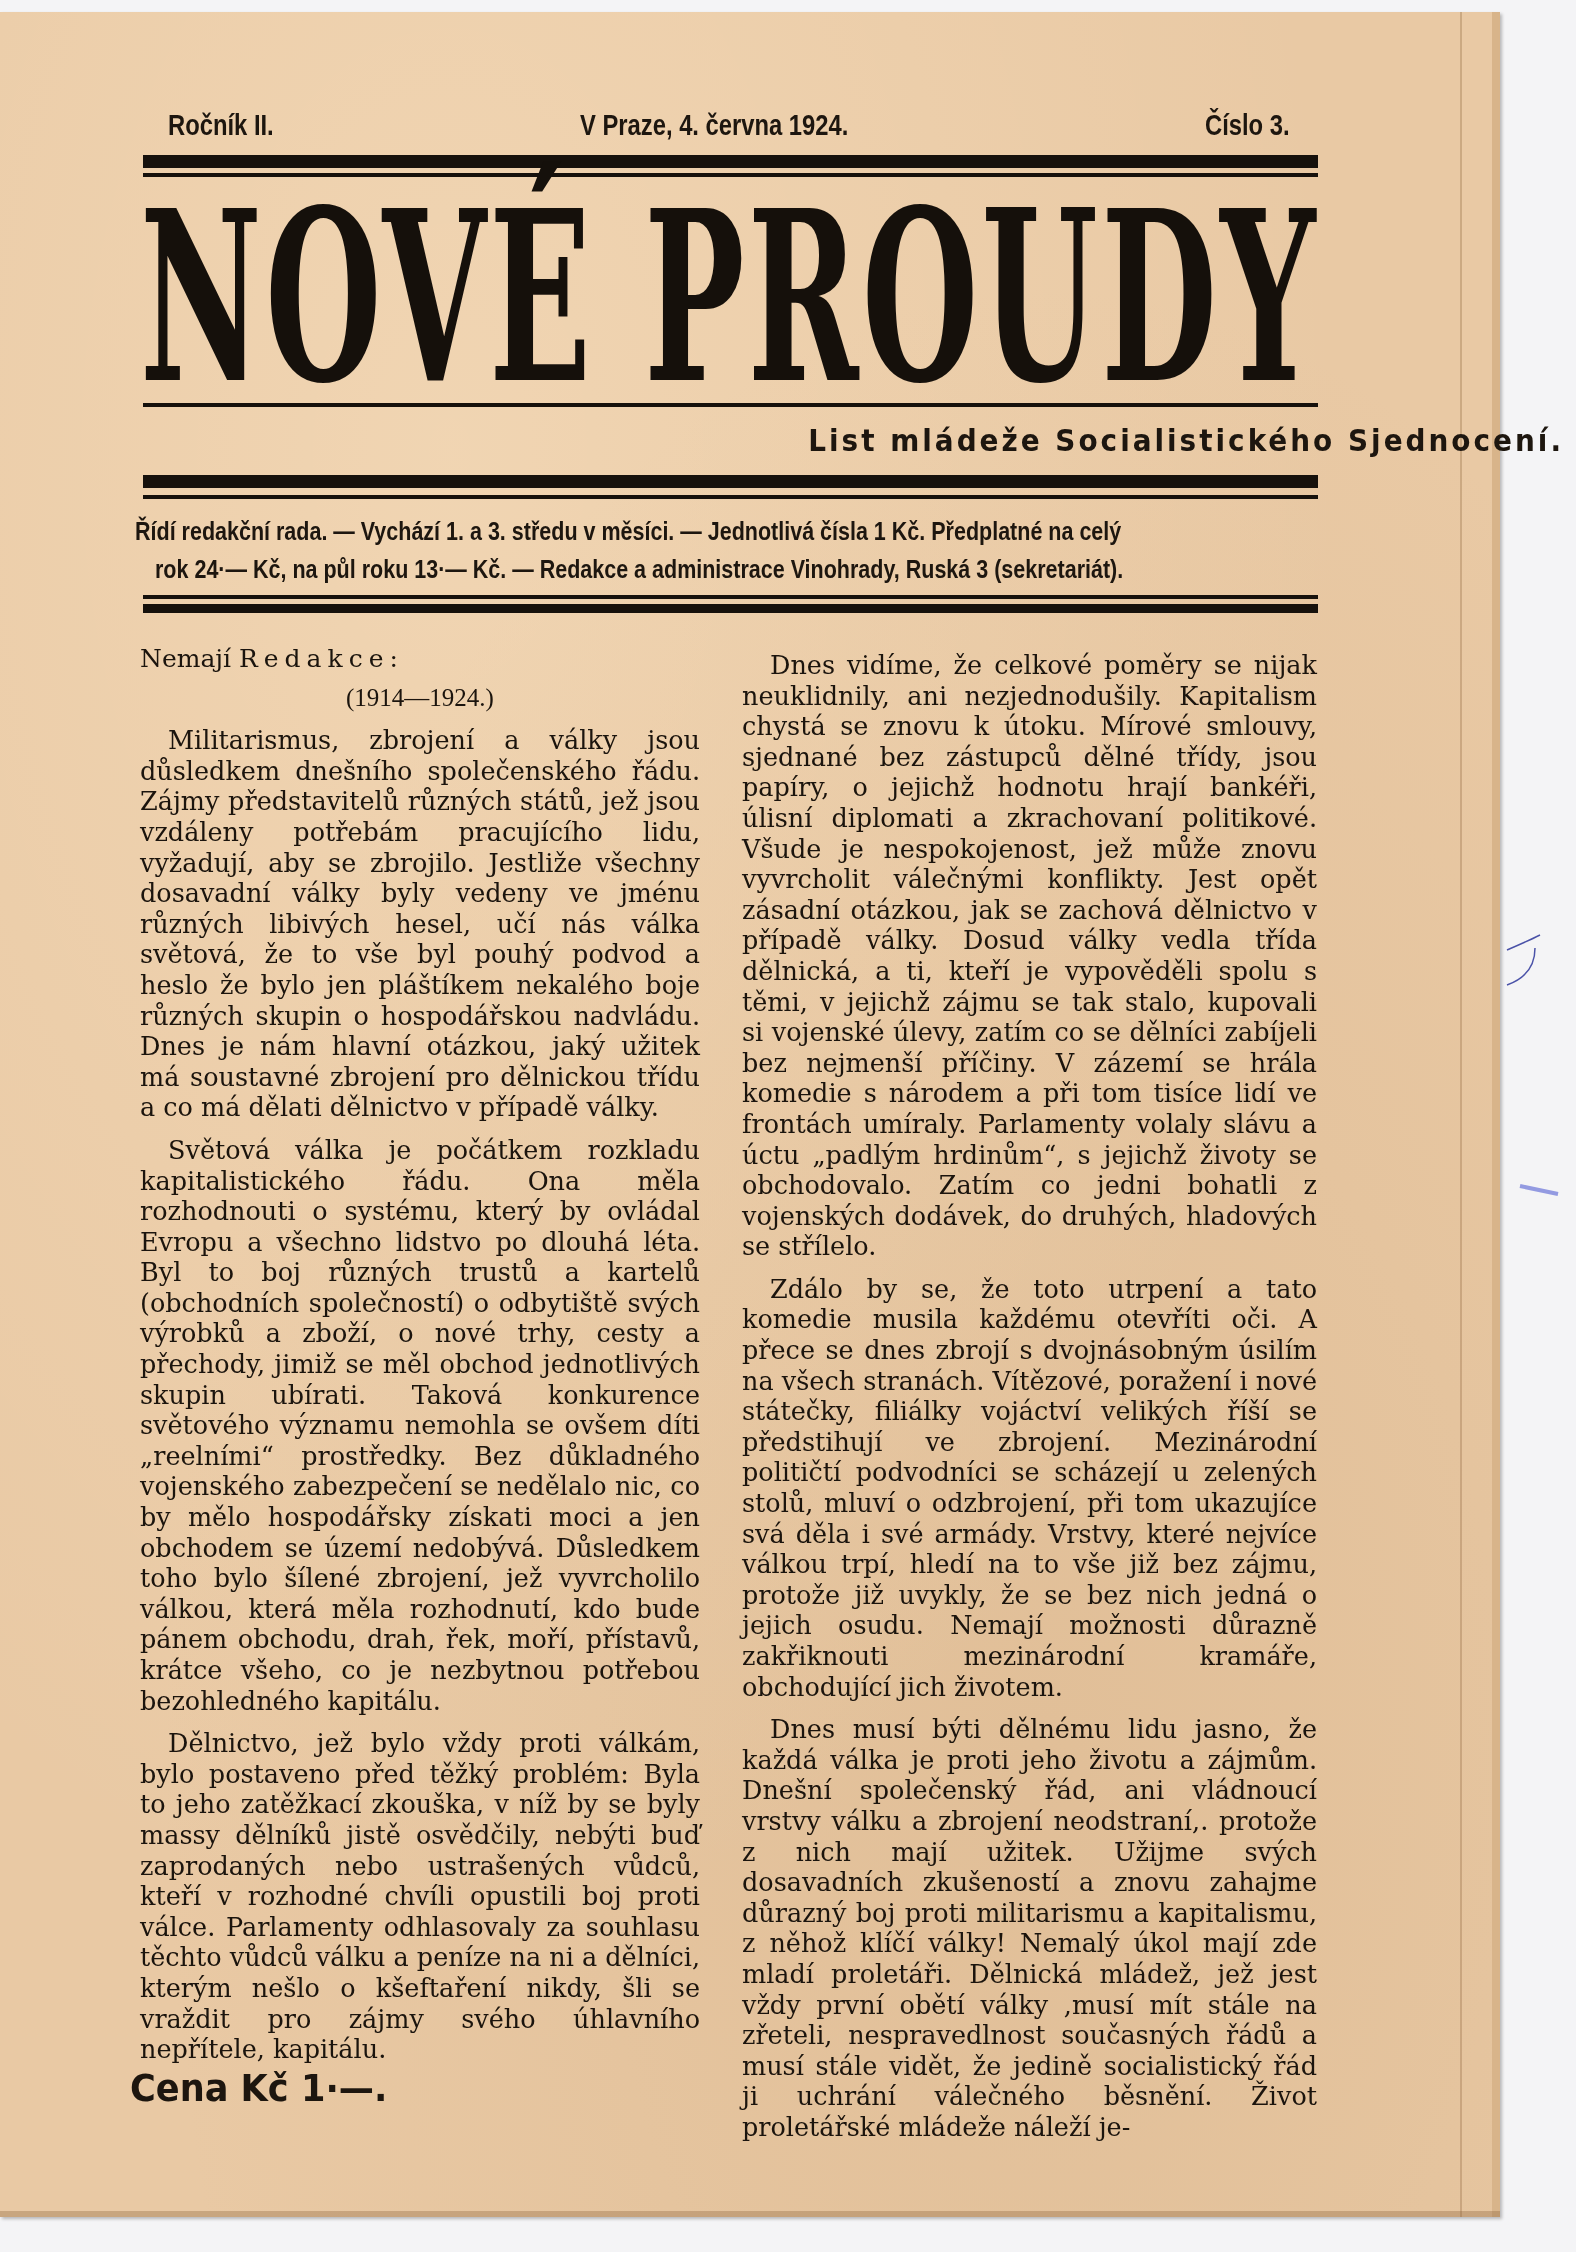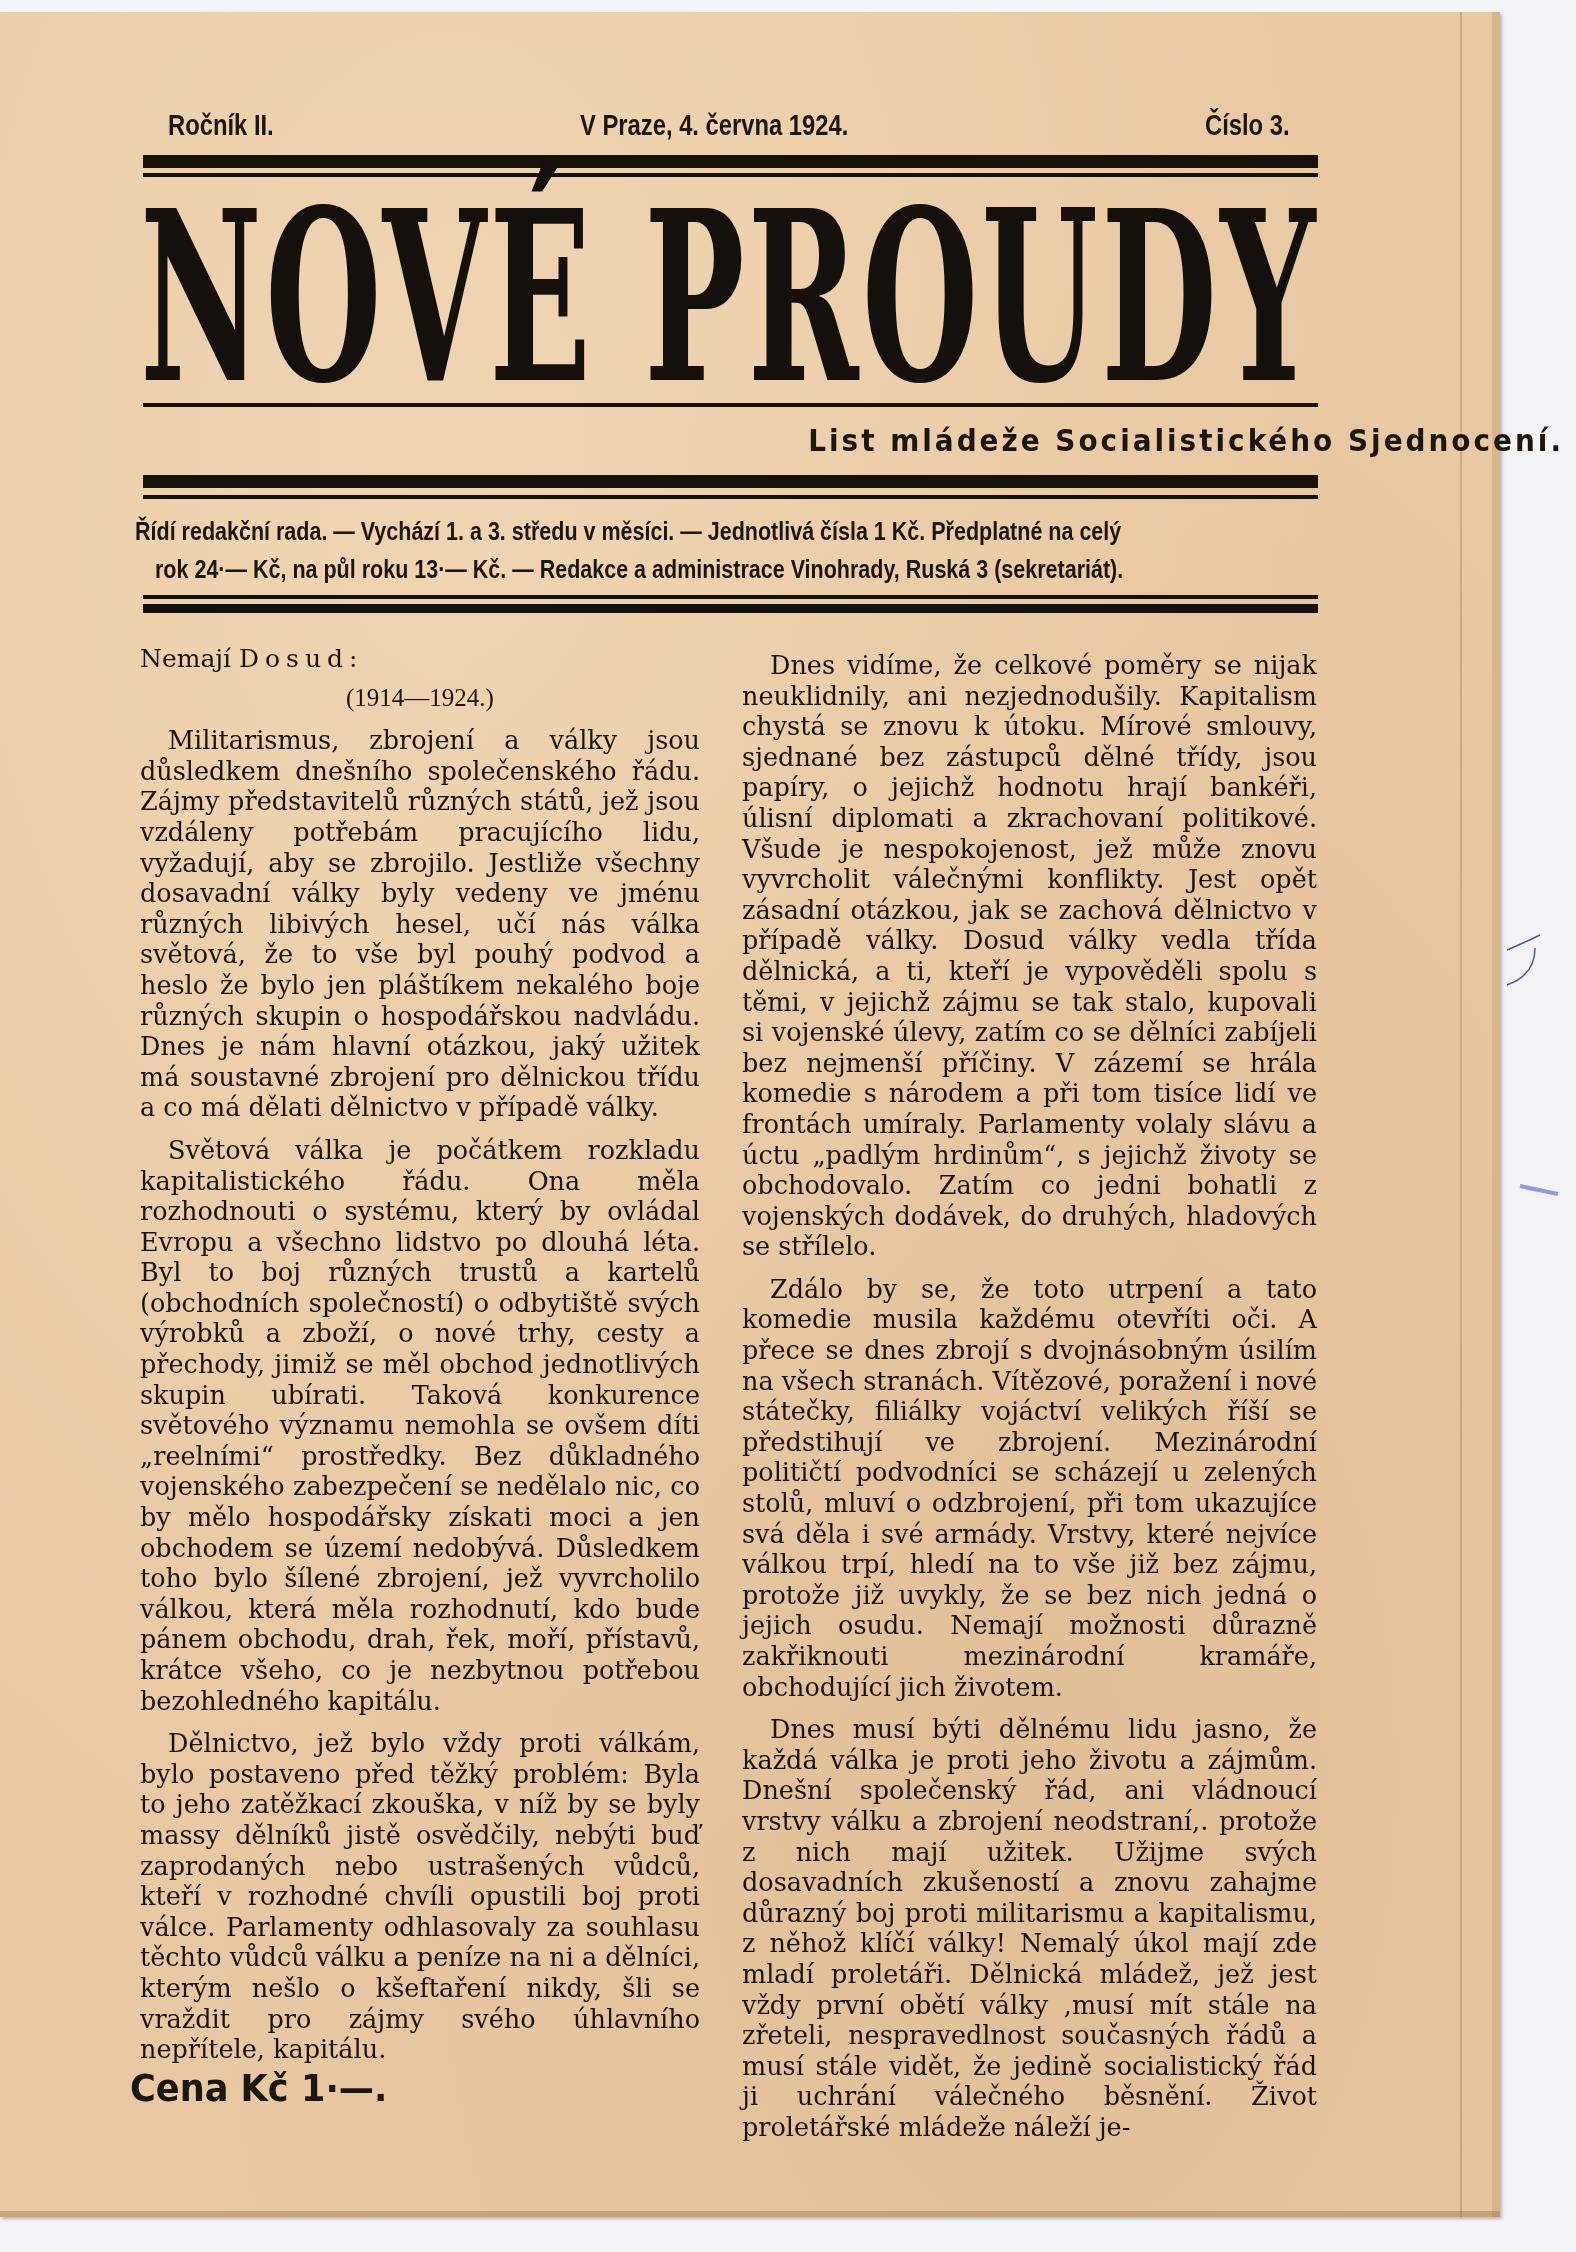--- a/index.html
+++ b/index.html
@@ -100,21 +100,21 @@
 
   <div class="info" id="info1">Řídí redakční rada. — Vychází 1. a 3. středu v měsíci. — Jednotlivá čísla 1 Kč. Předplatné na celý</div>
   <div class="info" id="info2">rok 24·— Kč, na půl roku 13·— Kč. — Redakce a administrace Vinohrady, Ruská 3 (sekretariát).</div>
 
   <div class="rule thin" style="top:583px"></div>
   <div class="rule thick" style="top:592px; height:9px"></div>
 
   <div class="col" id="col-left">
     <div id="author">
       <span>Nemají</span>
-      <span class="spaced">Dosud:</span>
+      <span class="spaced">Redakce:</span>
     </div>
     <div id="article-years">(1914—1924.)</div>
     <p>Militarismus, zbrojení a války jsou důsledkem dnešního společenského řádu. Zájmy představitelů různých států, jež jsou vzdáleny potřebám pracujícího lidu, vyžadují, aby se zbrojilo. Jestliže všechny dosavadní války byly vedeny ve jménu různých libivých hesel, učí nás válka světová, že to vše byl pouhý podvod a heslo že bylo jen pláštíkem nekalého boje různých skupin o hospodářskou nadvládu. Dnes je nám hlavní otázkou, jaký užitek má soustavné zbrojení pro dělnickou třídu a co má dělati dělnictvo v případě války.</p>
     <p>Světová válka je počátkem rozkladu kapitalistického řádu. Ona měla rozhodnouti o systému, který by ovládal Evropu a všechno lidstvo po dlouhá léta. Byl to boj různých trustů a kartelů (obchodních společností) o odbytiště svých výrobků a zboží, o nové trhy, cesty a přechody, jimiž se měl obchod jednotlivých skupin ubírati. Taková konkurence světového významu nemohla se ovšem díti „reelními“ prostředky. Bez důkladného vojenského zabezpečení se nedělalo nic, co by mělo hospodářsky získati moci a jen obchodem se území nedobývá. Důsledkem toho bylo šílené zbrojení, jež vyvrcholilo válkou, která měla rozhodnutí, kdo bude pánem obchodu, drah, řek, moří, přístavů, krátce všeho, co je nezbytnou potřebou bezohledného kapitálu.</p>
     <p>Dělnictvo, jež bylo vždy proti válkám, bylo postaveno před těžký problém: Byla to jeho zatěžkací zkouška, v níž by se byly massy dělníků jistě osvědčily, nebýti buď zaprodaných nebo ustrašených vůdců, kteří v rozhodné chvíli opustili boj proti válce. Parlamenty odhlasovaly za souhlasu těchto vůdců válku a peníze na ni a dělníci, kterým nešlo o kšeftaření nikdy, šli se vraždit pro zájmy svého úhlavního nepřítele, kapitálu.</p>
   </div>
 
   <div class="col" id="col-right">
     <p>Dnes vidíme, že celkové poměry se nijak neuklidnily, ani nezjednodušily. Kapitalism chystá se znovu k útoku. Mírové smlouvy, sjednané bez zástupců dělné třídy, jsou papíry, o jejichž hodnotu hrají bankéři, úlisní diplomati a zkrachovaní politikové. Všude je nespokojenost, jež může znovu vyvrcholit válečnými konflikty. Jest opět zásadní otázkou, jak se zachová dělnictvo v případě války. Dosud války vedla třída dělnická, a ti, kteří je vypověděli spolu s těmi, v jejichž zájmu se tak stalo, kupovali si vojenské úlevy, zatím co se dělníci zabíjeli bez nejmenší příčiny. V zázemí se hrála komedie s národem a při tom tisíce lidí ve frontách umíraly. Parlamenty volaly slávu a úctu „padlým hrdinům“, s jejichž životy se obchodovalo. Zatím co jedni bohatli z vojenských dodávek, do druhých, hladových se střílelo.</p>
     <p>Zdálo by se, že toto utrpení a tato komedie musila každému otevříti oči. A přece se dnes zbrojí s dvojnásobným úsilím na všech stranách. Vítězové, poražení i nové státečky, filiálky vojáctví velikých říší se předstihují ve zbrojení. Mezinárodní političtí podvodníci se scházejí u zelených stolů, mluví o odzbrojení, při tom ukazujíce svá děla i své armády. Vrstvy, které nejvíce válkou trpí, hledí na to vše již bez zájmu, protože již uvykly, že se bez nich jedná o jejich osudu. Nemají možnosti důrazně zakřiknouti mezinárodní kramáře, obchodující jich životem.</p>

